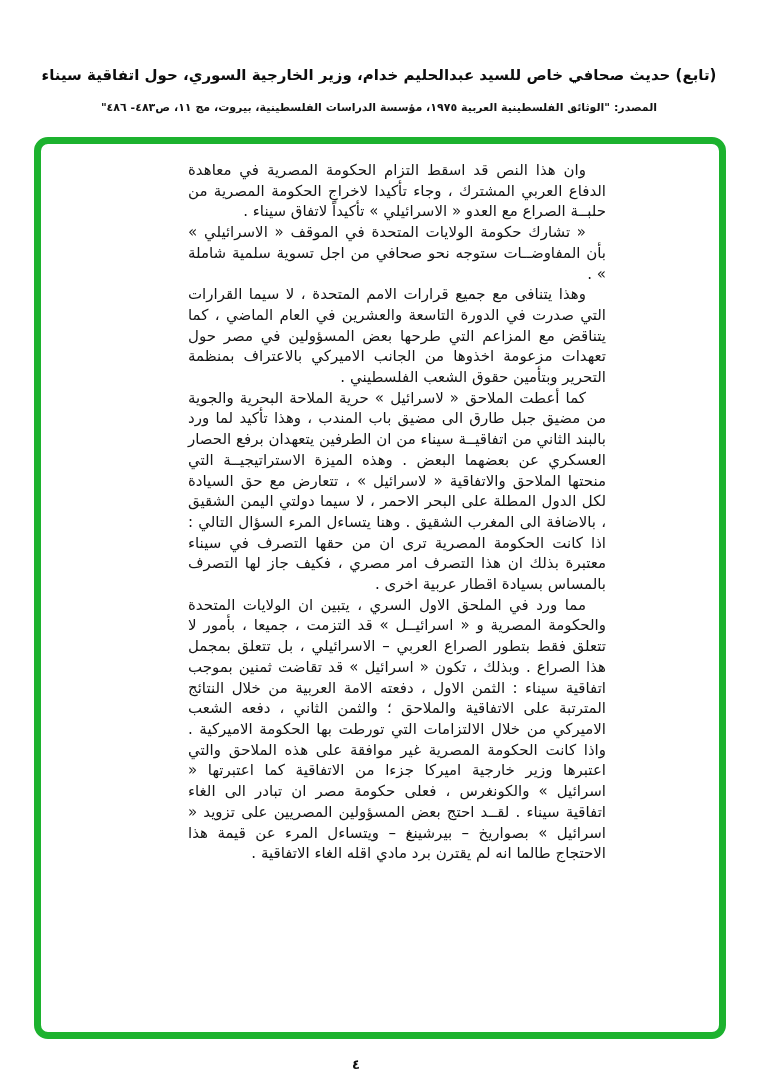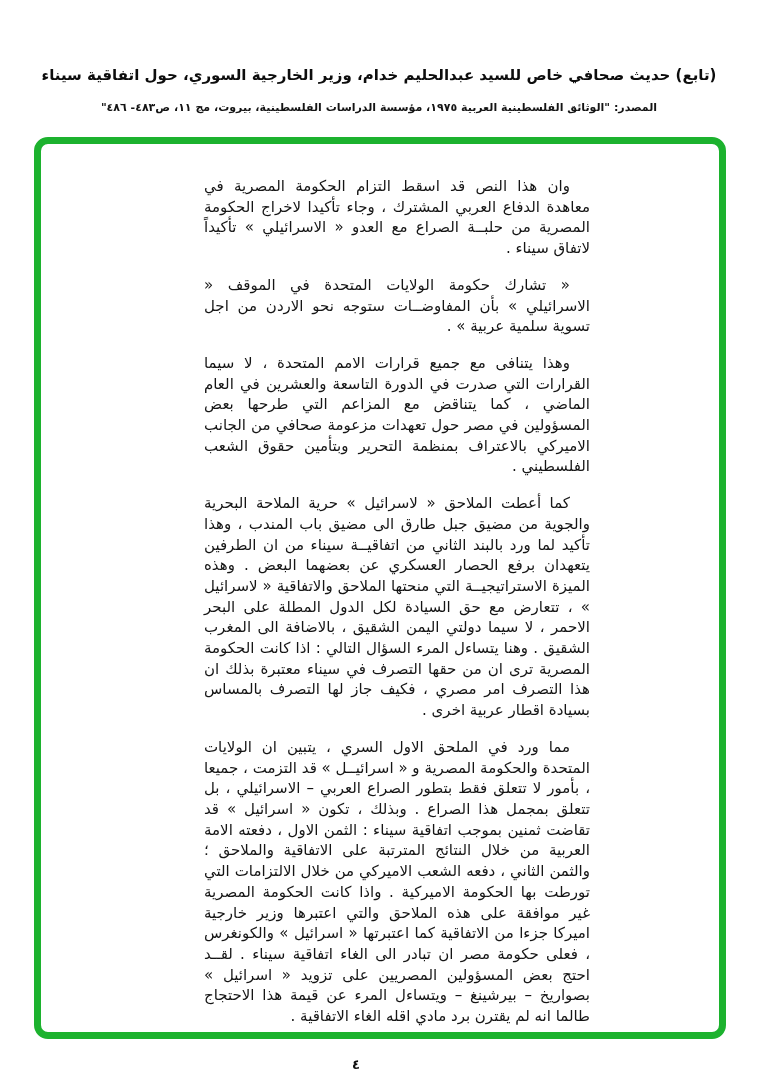--- a/index.html
+++ b/index.html
@@ -57,21 +57,21 @@
     top: 160px;
     width: 418px;
     direction: rtl;
     text-align: justify;
     font-size: 15px;
     line-height: 20.7px;
     color: #151515;
     letter-spacing: 0;
   }
   .body-text p {
-    margin: 16px;
+    margin: 0;
     padding: 0;
     text-indent: 20px;
   }
   .page-number {
     position: absolute;
     bottom: 6px;
     left: 0;
     right: 46px;
     text-align: center;
     font-size: 13px;
@@ -86,21 +86,21 @@
 <div class="page">
 
   <div class="header-title">(تابع) حديث صحافي خاص للسيد عبدالحليم خدام، وزير الخارجية السوري، حول اتفاقية سيناء</div>
 
   <div class="header-source">المصدر: "الوثائق الفلسطينية العربية ١٩٧٥، مؤسسة الدراسات الفلسطينية، بيروت، مج ١١، ص٤٨٣- ٤٨٦"</div>
 
   <div class="doc-frame"></div>
 
   <div class="body-text">
     <p>وان هذا النص قد اسقط التزام الحكومة المصرية في معاهدة الدفاع العربي المشترك ، وجاء تأكيدا لاخراج الحكومة المصرية من حلبــة الصراع مع العدو « الاسرائيلي » تأكيداً لاتفاق سيناء .</p>
-    <p>« تشارك حكومة الولايات المتحدة في الموقف « الاسرائيلي » بأن المفاوضــات ستوجه نحو الاردن من اجل تسوية سلمية عربية » .</p>
-    <p>وهذا يتنافى مع جميع قرارات الامم المتحدة ، لا سيما القرارات التي صدرت في الدورة التاسعة والعشرين في العام الماضي ، كما يتناقض مع المزاعم التي طرحها بعض المسؤولين في مصر حول تعهدات مزعومة صحافي من الجانب الاميركي بالاعتراف بمنظمة التحرير وبتأمين حقوق الشعب الفلسطيني .</p>
+    <p>« تشارك حكومة الولايات المتحدة في الموقف « الاسرائيلي » بأن المفاوضــات ستوجه نحو صحافي من اجل تسوية سلمية شاملة » .</p>
+    <p>وهذا يتنافى مع جميع قرارات الامم المتحدة ، لا سيما القرارات التي صدرت في الدورة التاسعة والعشرين في العام الماضي ، كما يتناقض مع المزاعم التي طرحها بعض المسؤولين في مصر حول تعهدات مزعومة اخذوها من الجانب الاميركي بالاعتراف بمنظمة التحرير وبتأمين حقوق الشعب الفلسطيني .</p>
     <p>كما أعطت الملاحق « لاسرائيل » حرية الملاحة البحرية والجوية من مضيق جبل طارق الى مضيق باب المندب ، وهذا تأكيد لما ورد بالبند الثاني من اتفاقيــة سيناء من ان الطرفين يتعهدان برفع الحصار العسكري عن بعضهما البعض . وهذه الميزة الاستراتيجيــة التي منحتها الملاحق والاتفاقية « لاسرائيل » ، تتعارض مع حق السيادة لكل الدول المطلة على البحر الاحمر ، لا سيما دولتي اليمن الشقيق ، بالاضافة الى المغرب الشقيق . وهنا يتساءل المرء السؤال التالي : اذا كانت الحكومة المصرية ترى ان من حقها التصرف في سيناء معتبرة بذلك ان هذا التصرف امر مصري ، فكيف جاز لها التصرف بالمساس بسيادة اقطار عربية اخرى .</p>
     <p>مما ورد في الملحق الاول السري ، يتبين ان الولايات المتحدة والحكومة المصرية و « اسرائيــل » قد التزمت ، جميعا ، بأمور لا تتعلق فقط بتطور الصراع العربي – الاسرائيلي ، بل تتعلق بمجمل هذا الصراع . وبذلك ، تكون « اسرائيل » قد تقاضت ثمنين بموجب اتفاقية سيناء : الثمن الاول ، دفعته الامة العربية من خلال النتائج المترتبة على الاتفاقية والملاحق ؛ والثمن الثاني ، دفعه الشعب الاميركي من خلال الالتزامات التي تورطت بها الحكومة الاميركية . واذا كانت الحكومة المصرية غير موافقة على هذه الملاحق والتي اعتبرها وزير خارجية اميركا جزءا من الاتفاقية كما اعتبرتها « اسرائيل » والكونغرس ، فعلى حكومة مصر ان تبادر الى الغاء اتفاقية سيناء . لقــد احتج بعض المسؤولين المصريين على تزويد « اسرائيل » بصواريخ – بيرشينغ – ويتساءل المرء عن قيمة هذا الاحتجاج طالما انه لم يقترن برد مادي اقله الغاء الاتفاقية .</p>
   </div>
 
   <div class="page-number">٤</div>
 
 </div>
 
 </body></html>

